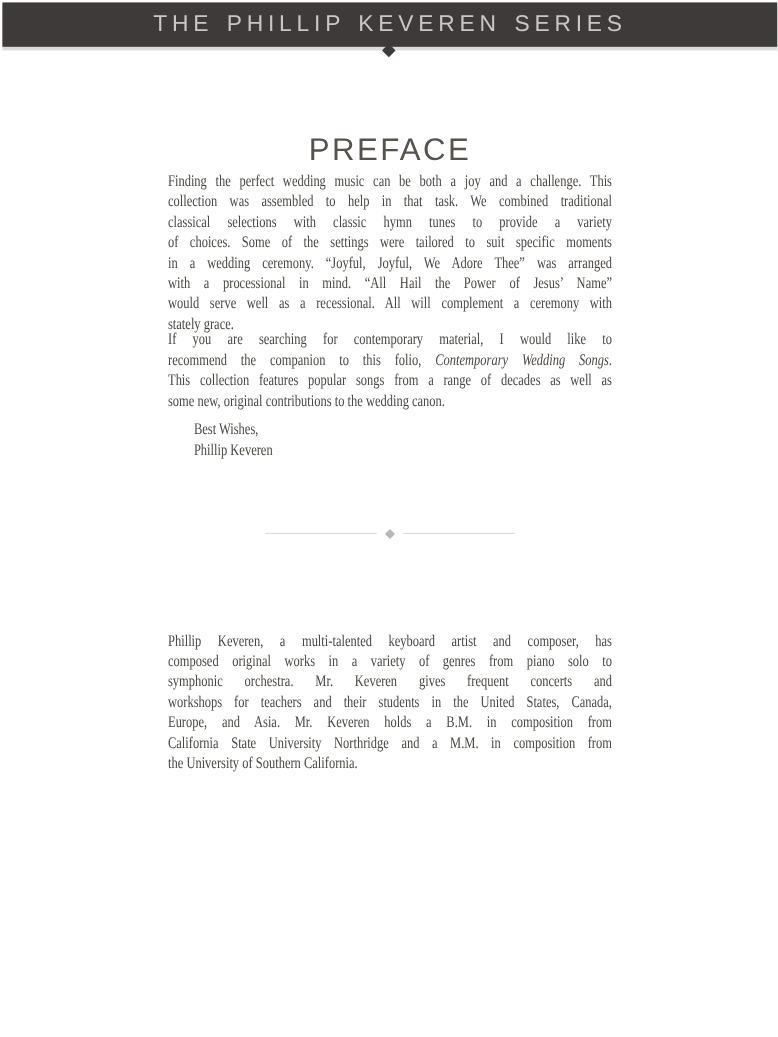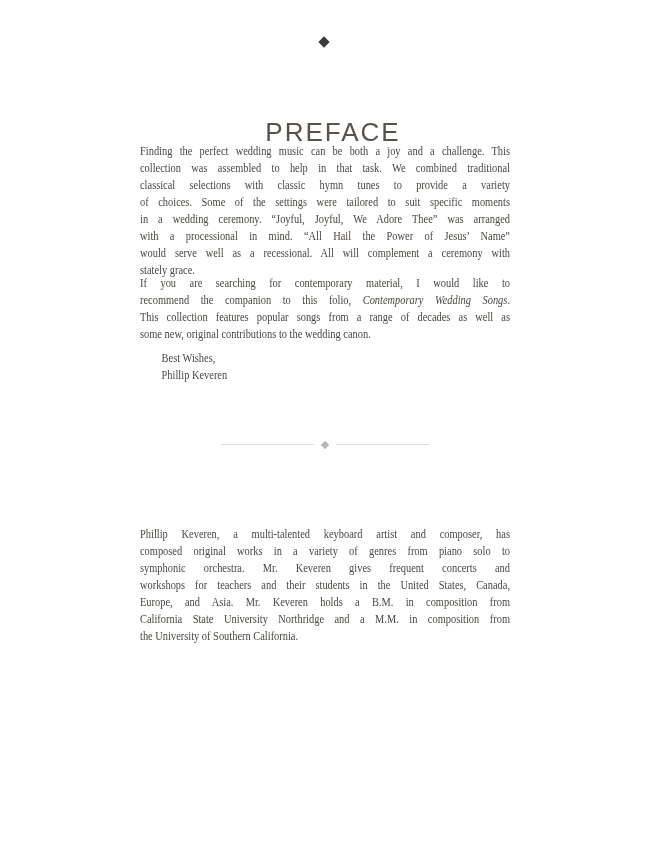--- a/index.html
+++ b/index.html
@@ -42,21 +42,21 @@
 
   
   .column {
     position: absolute;
     left: 140px; top: 0;
     width: 370px; height: 864px;
   }
   .sec-heading {
     position: absolute;
     left: 0; width: 370px;
-    margin: 8px;
+    margin: 0;
     text-align: center;
     font-family: "Liberation Sans", sans-serif;
     font-weight: 300;
     font-size: 26px;
     line-height: 28px;
     letter-spacing: 2px;
     color: #57524c;
   }
   #preface-heading   { top: 110px; }
   #biography-heading { top: 497px; }
@@ -98,20 +98,23 @@
     width: 6px; height: 6px;
     background: #b9b7b4;
     transform: rotate(45deg);
   }
 </style>
 </head>
 <body>
 
 <div class="page">
 
+  <header class="band">
+    <span class="band-title">THE PHILLIP KEVEREN SERIES</span>
+  </header>
   <div class="band-diamond"></div>
 
   <main class="column">
 
     <h1 class="sec-heading" id="preface-heading">PREFACE</h1>
 
     <div class="jpara" id="preface-para-1">
         <div class="jline"><span>Finding the perfect wedding music can be both a joy and a challenge. This</span></div>
         <div class="jline"><span>collection was assembled to help in that task. We combined traditional</span></div>
         <div class="jline"><span>classical selections with classic hymn tunes to provide a variety</span></div>

